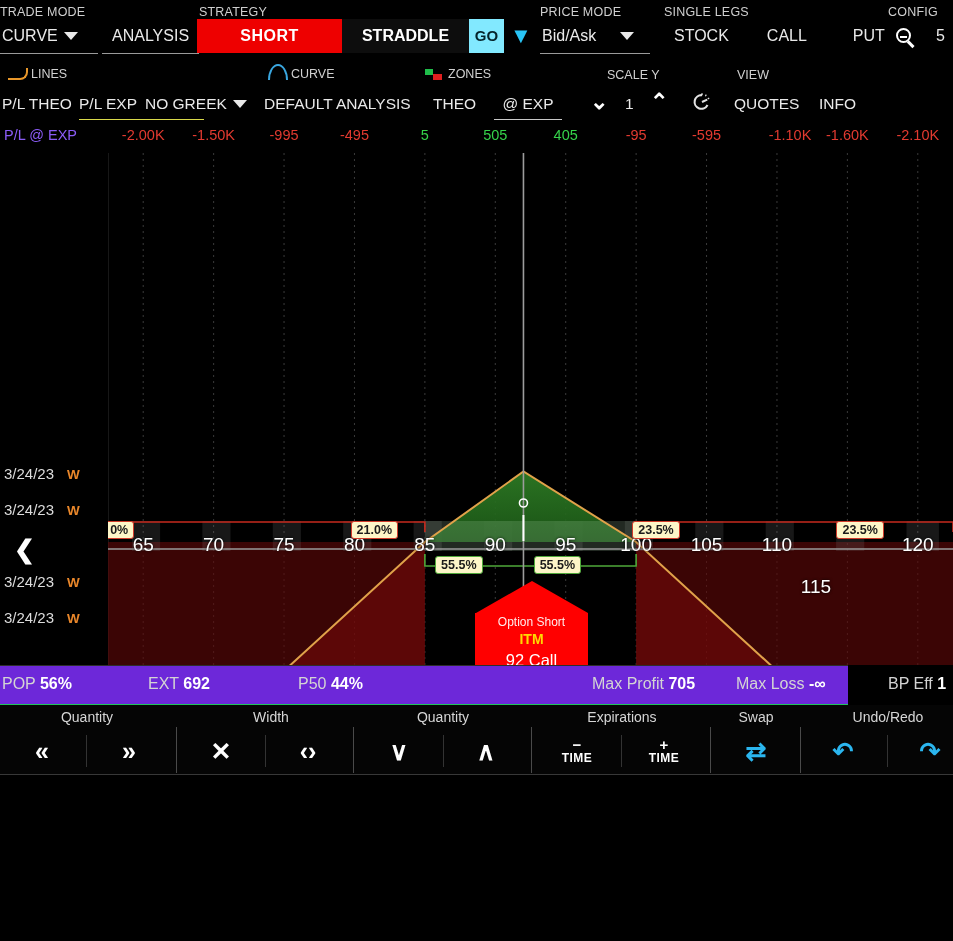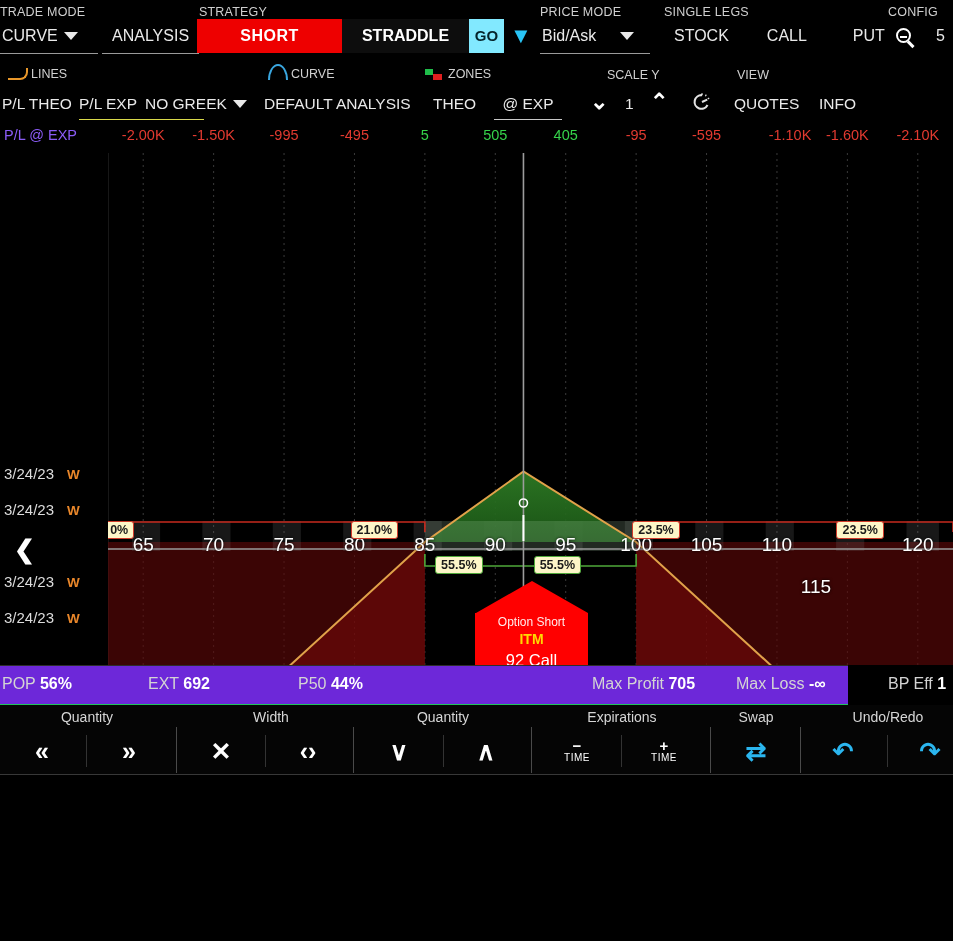--- a/index.html
+++ b/index.html
@@ -127,21 +127,21 @@
   .stat b { color:#fff; font-weight:bold; }
 
   
   .actbar { position:relative; height:70px; width:953px; background:#050505; }
   .act-cap { position:absolute; top:4px; font-size:14px; color:#d6d6d6; text-align:center; }
   .act-btn {
     position:absolute; top:26px; height:40px; display:flex; flex-direction:column;
     align-items:center; justify-content:center; color:#fff; cursor:pointer;
   }
   .act-btn .g { font-size:25px; line-height:25px; font-weight:bold; }
-  .act-btn .sub { font-size:10px; letter-spacing:.5px; font-weight:normal; }
+  .act-btn .sub { font-size:12px; letter-spacing:.5px; font-weight:bold; }
   .act-btn.blue .g { color:#2bb6ef; }
   .act-sep { position:absolute; top:30px; width:1px; height:32px; background:#333; }
   .act-div { position:absolute; top:22px; width:1px; height:46px; background:#4a4a4a; }
   .actbar-bot { position:absolute; left:0; bottom:0; width:953px; height:1px; background:#383838; }
 
   
   .orderpanel { position:relative; height:161px; width:953px; background:#000; }
   .chev { font-size:22px; color:#fff; font-weight:bold; line-height:20px; }
   .zoom-ico { position:absolute; cursor:pointer; }
   .zoom-ico .c {

